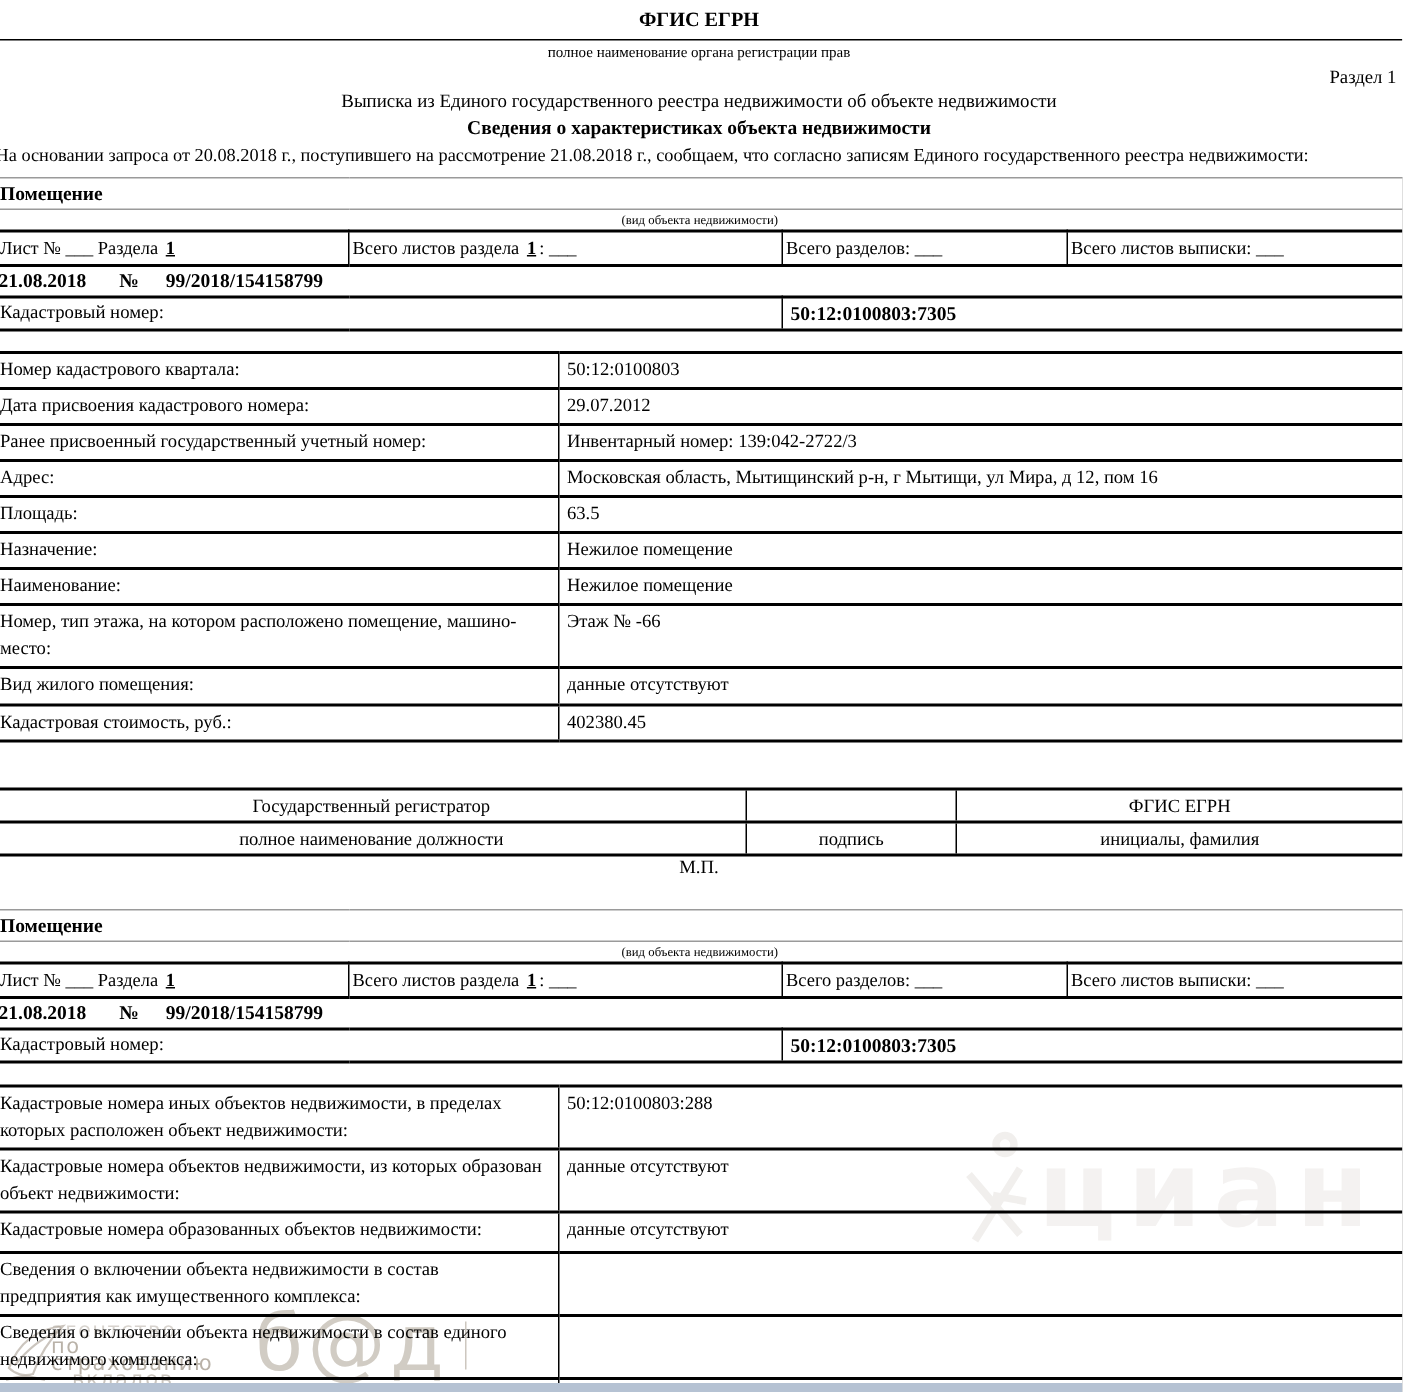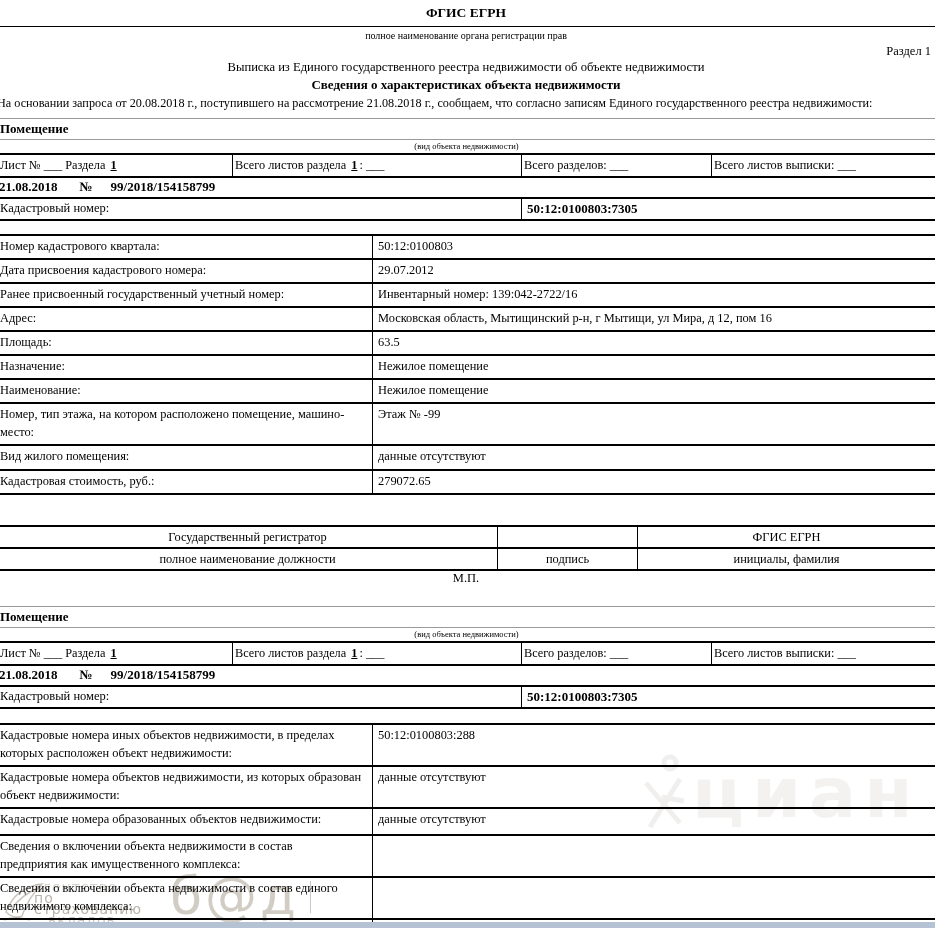--- a/index.html
+++ b/index.html
@@ -150,49 +150,49 @@
           <tr style="height:24px">
             <td class="lbl">Номер кадастрового квартала:</td>
             <td class="val">50:12:0100803</td>
           </tr>
       <tr style="height:24px">
             <td class="lbl">Дата присвоения кадастрового номера:</td>
             <td class="val">29.07.2012</td>
           </tr>
       <tr style="height:24px">
             <td class="lbl">Ранее присвоенный государственный учетный номер:</td>
-            <td class="val">Инвентарный номер: 139:042-2722/16</td>
+            <td class="val">Инвентарный номер: 139:042-2722/3</td>
           </tr>
       <tr style="height:24px">
             <td class="lbl">Адрес:</td>
             <td class="val">Московская область, Мытищинский р-н, г Мытищи, ул Мира, д 12, пом 16</td>
           </tr>
       <tr style="height:24px">
             <td class="lbl">Площадь:</td>
             <td class="val">63.5</td>
           </tr>
       <tr style="height:24px">
             <td class="lbl">Назначение:</td>
             <td class="val">Нежилое помещение</td>
           </tr>
       <tr style="height:24px">
             <td class="lbl">Наименование:</td>
             <td class="val">Нежилое помещение</td>
           </tr>
       <tr style="height:39px">
             <td class="lbl">Номер, тип этажа, на котором расположено помещение, машино-место:</td>
-            <td class="val">Этаж № -99</td>
+            <td class="val">Этаж № -66</td>
           </tr>
       <tr style="height:25px">
             <td class="lbl">Вид жилого помещения:</td>
             <td class="val">данные отсутствуют</td>
           </tr>
       <tr style="height:24px">
             <td class="lbl">Кадастровая стоимость, руб.:</td>
-            <td class="val">279072.65</td>
+            <td class="val">402380.45</td>
           </tr>
     </tbody>
       </table>
 
     <table class="sig" style="top:525px;">
       <colgroup>
           <col style="width:500px">
           <col style="width:140px">
           <col style="width:298px">
         </colgroup>

